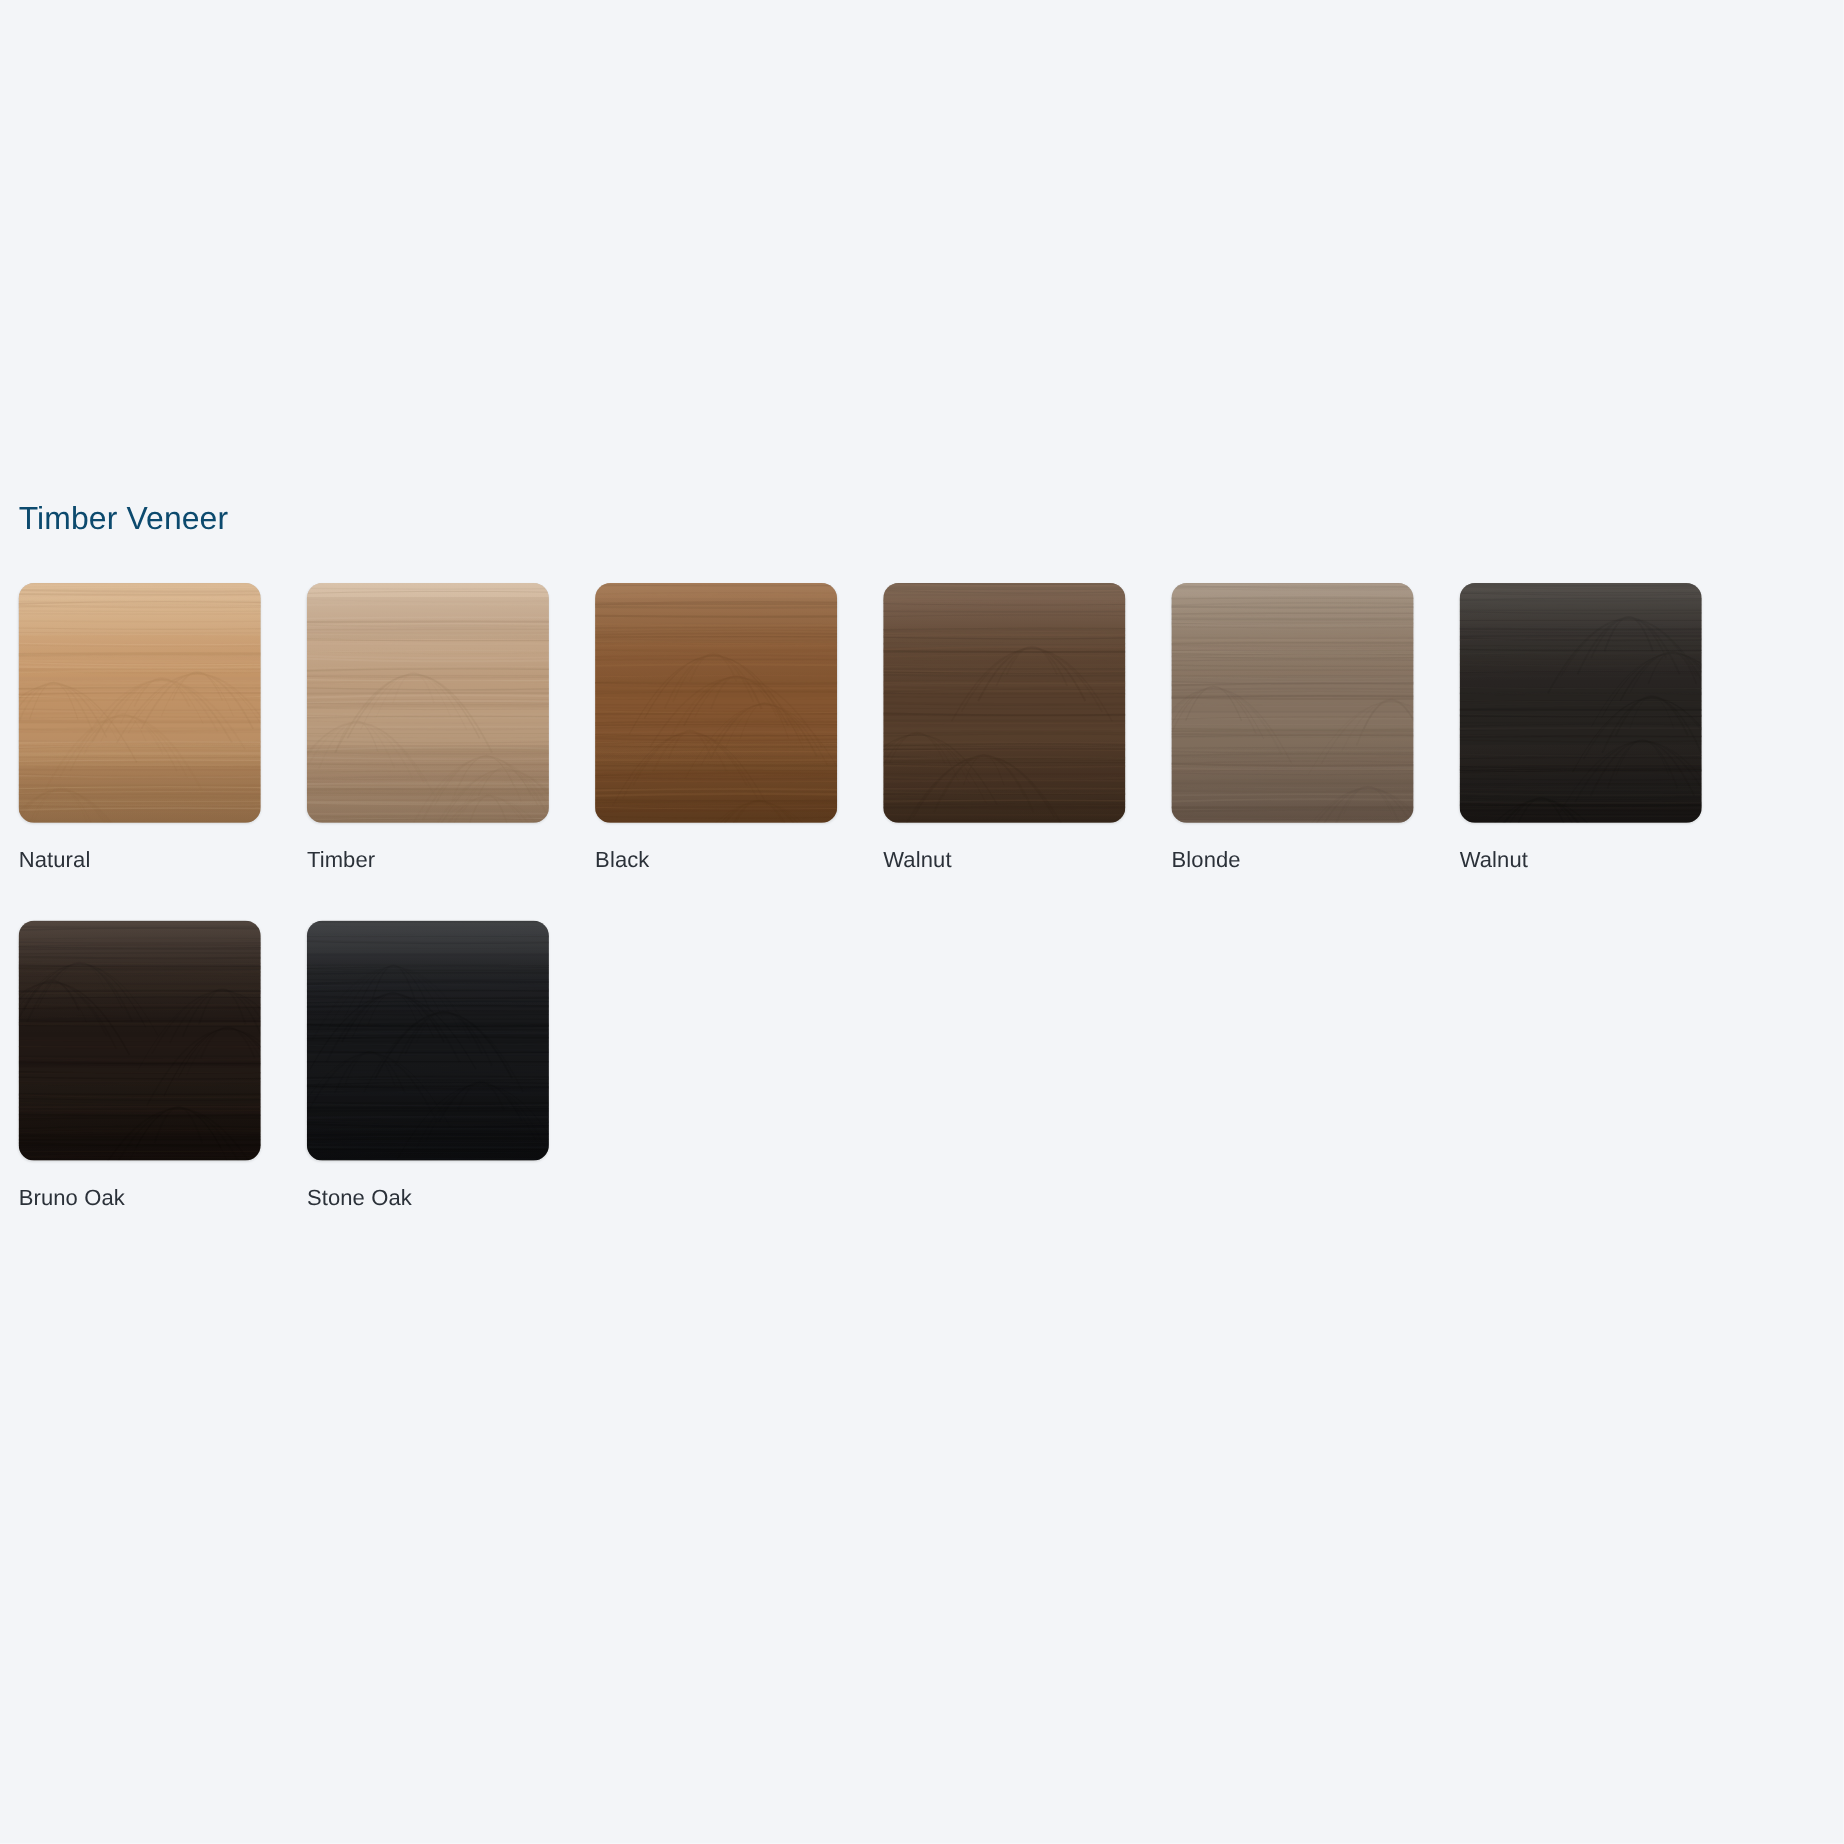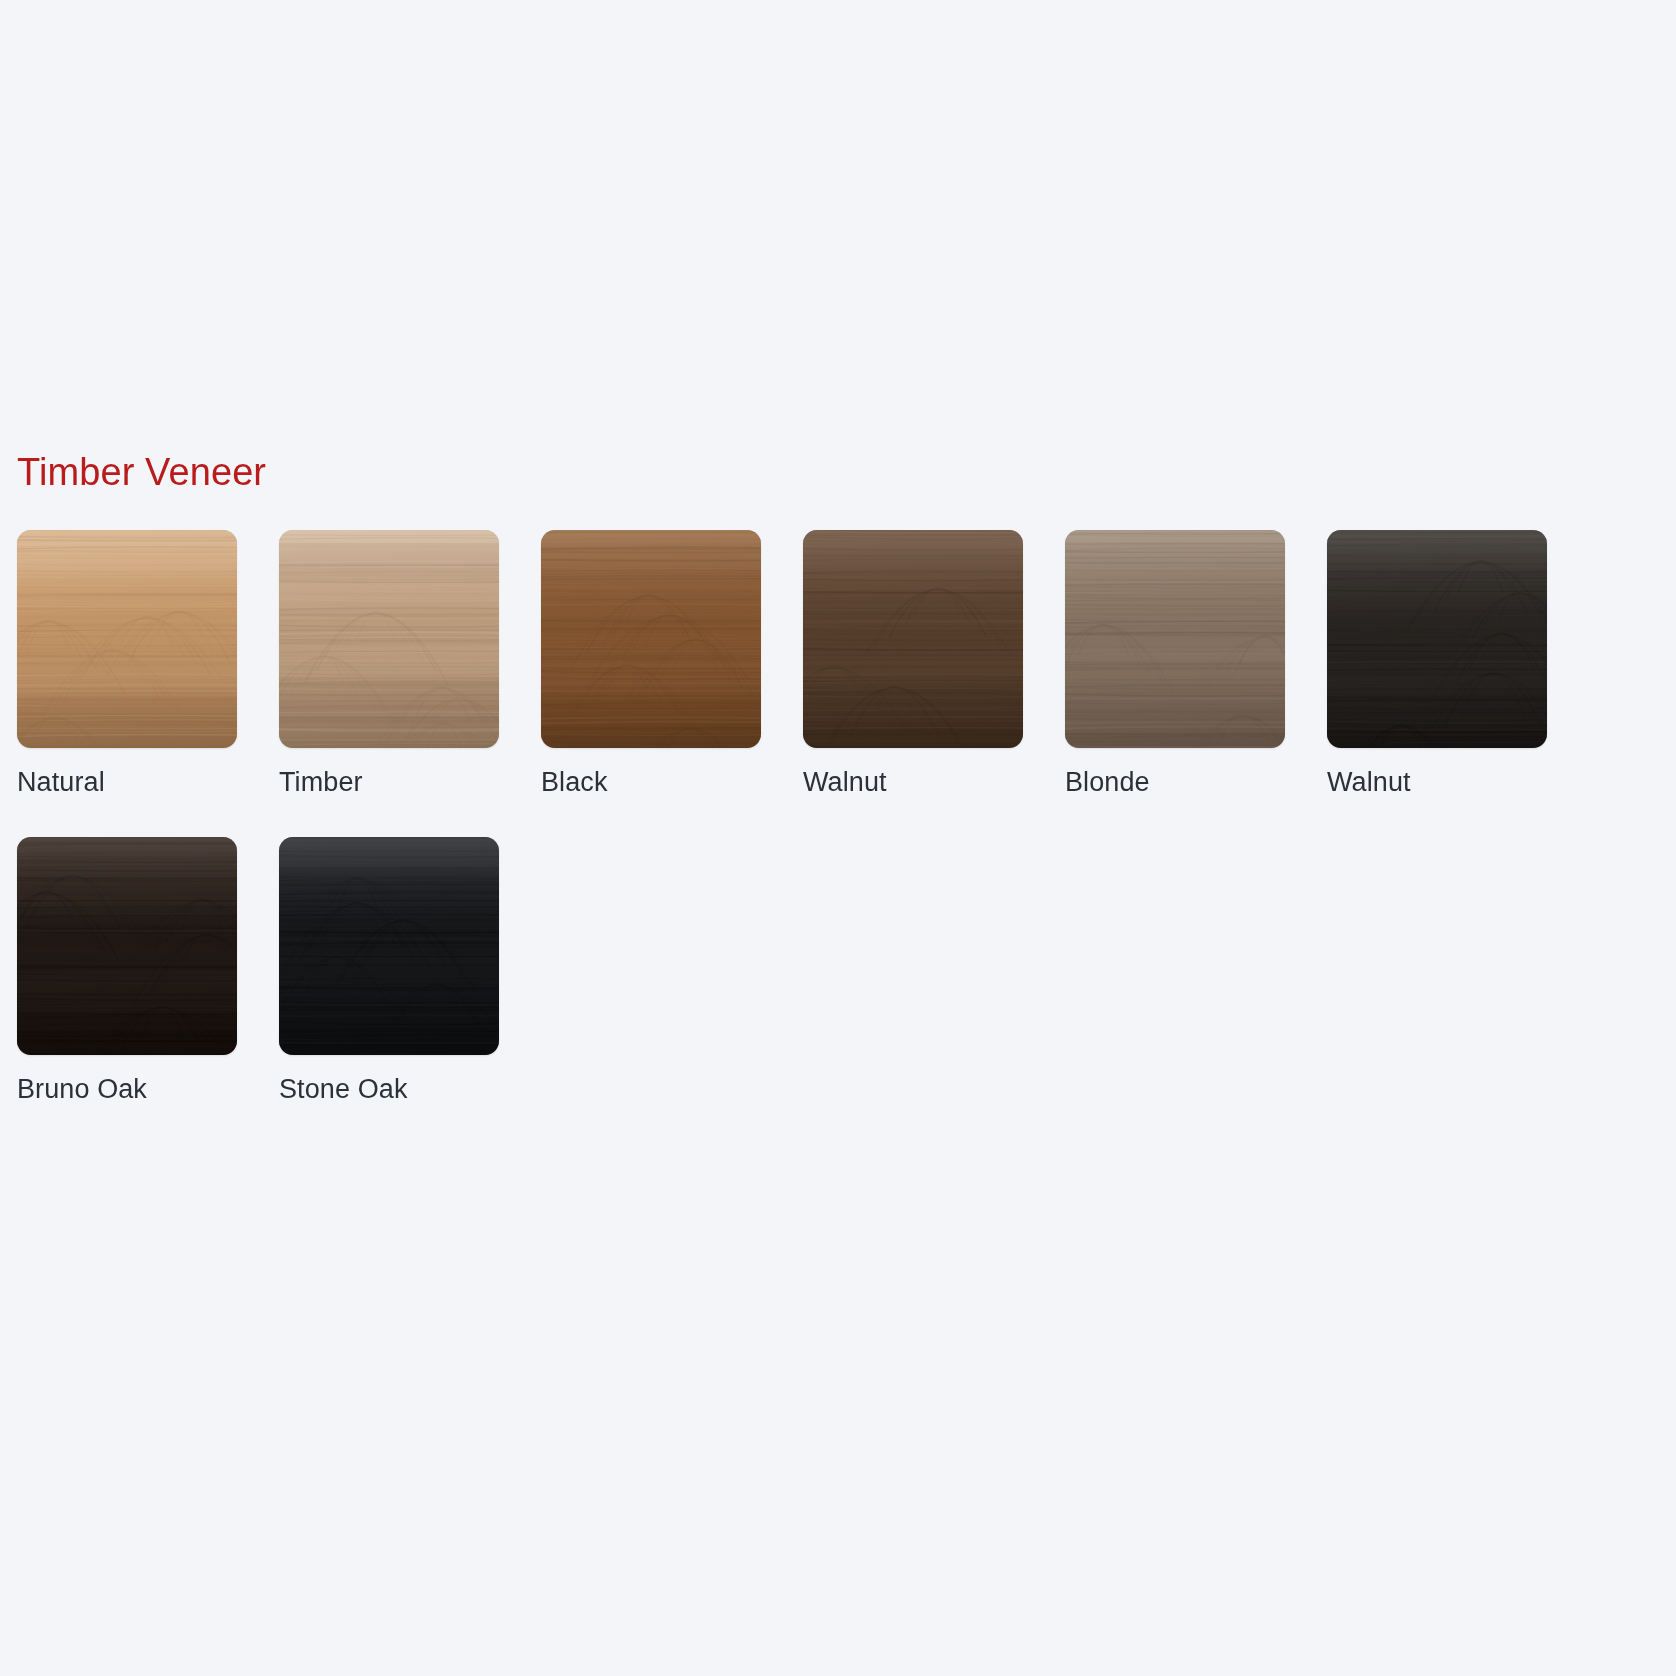--- a/index.html
+++ b/index.html
@@ -24,24 +24,24 @@
   }
 
   .section {
     position: absolute;
     left: 17px;
     top: 452px;
     width: 1642px;
   }
 
   .section-title {
-    font-size: 38px;
+    font-size: 29px;
     line-height: 40px;
     font-weight: 400;
-    color: #b91c1c;
+    color: #0c4a6e;
     letter-spacing: 0.1px;
     margin-bottom: 38px;
   }
 
   .swatch-grid {
     display: flex;
     flex-wrap: wrap;
     gap: 42px;
     width: 1642px;
   }
@@ -98,21 +98,21 @@
     background: linear-gradient(to bottom,
       rgba(255,255,255,0.14) 0%,
       rgba(255,255,255,0.04) 22%,
       rgba(0,0,0,0.00) 48%,
       rgba(0,0,0,0.07) 78%,
       rgba(0,0,0,0.13) 100%);
   }
 
   .swatch-label {
     margin-top: 21px;
-    font-size: 27px;
+    font-size: 20px;
     line-height: 26px;
     font-weight: 400;
     color: #2b3139;
     letter-spacing: 0.1px;
   }
 </style>
 </head>
 <body>
 
 <div class="page">

